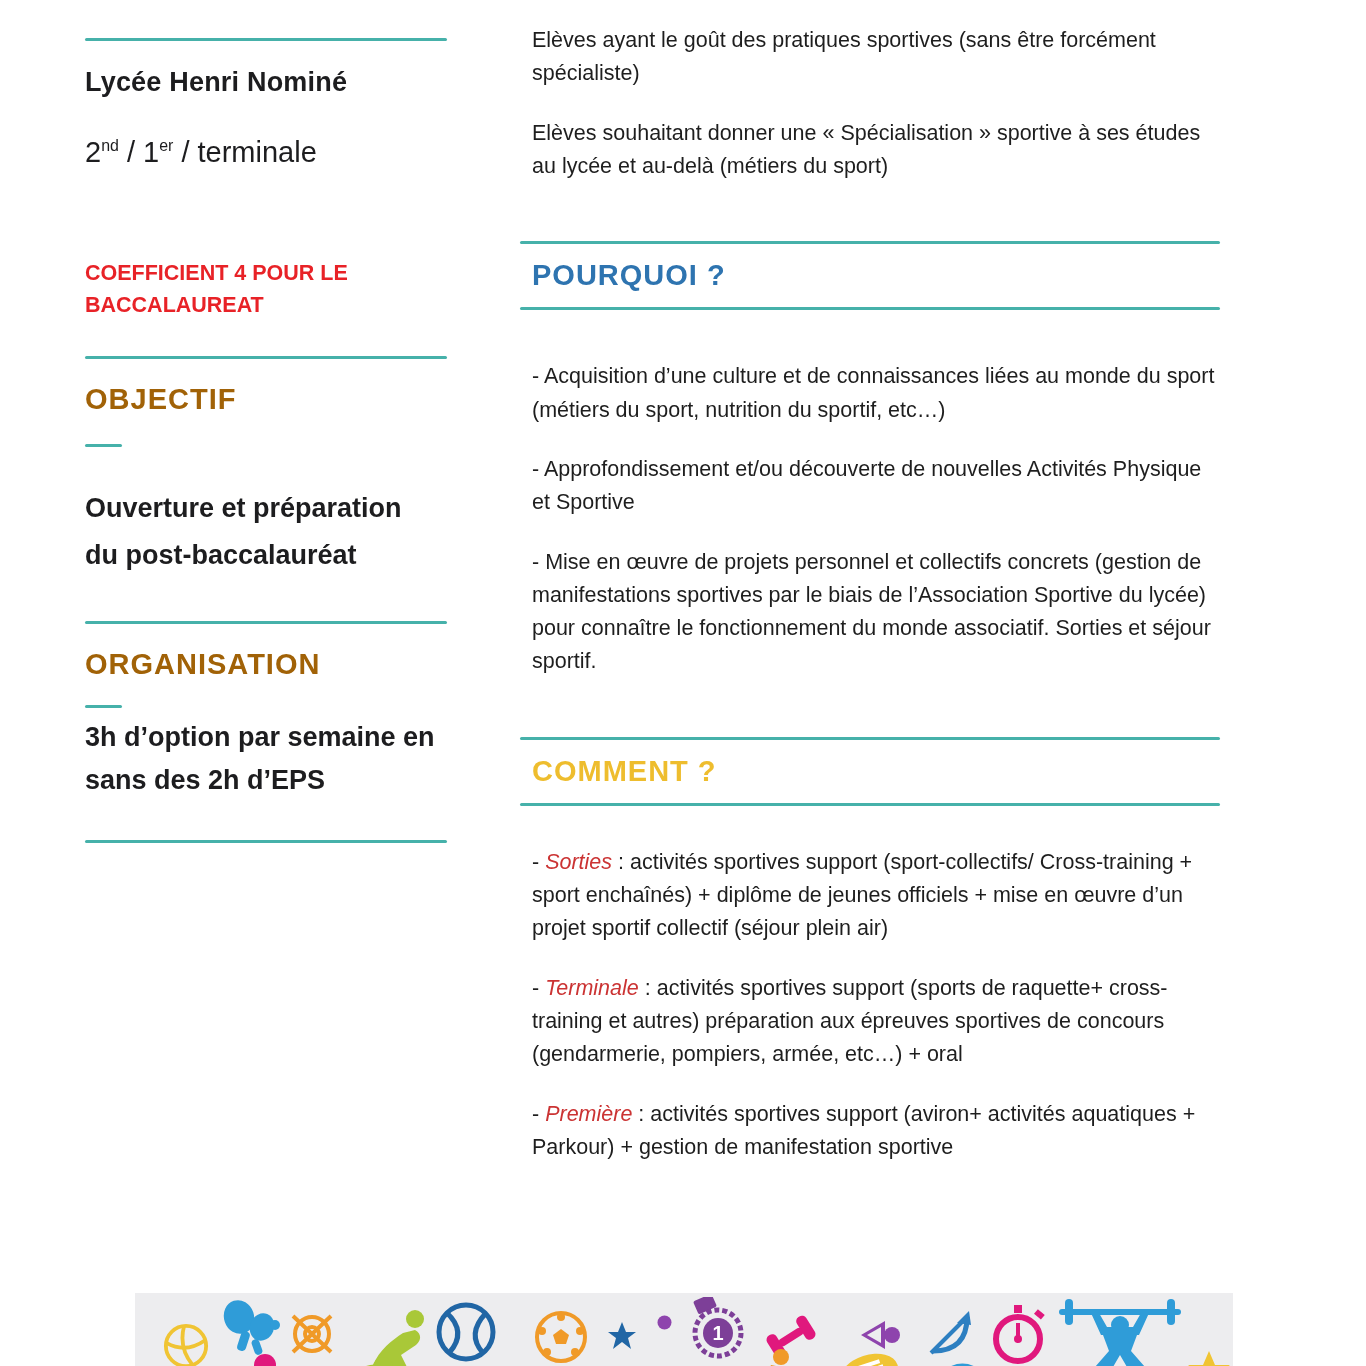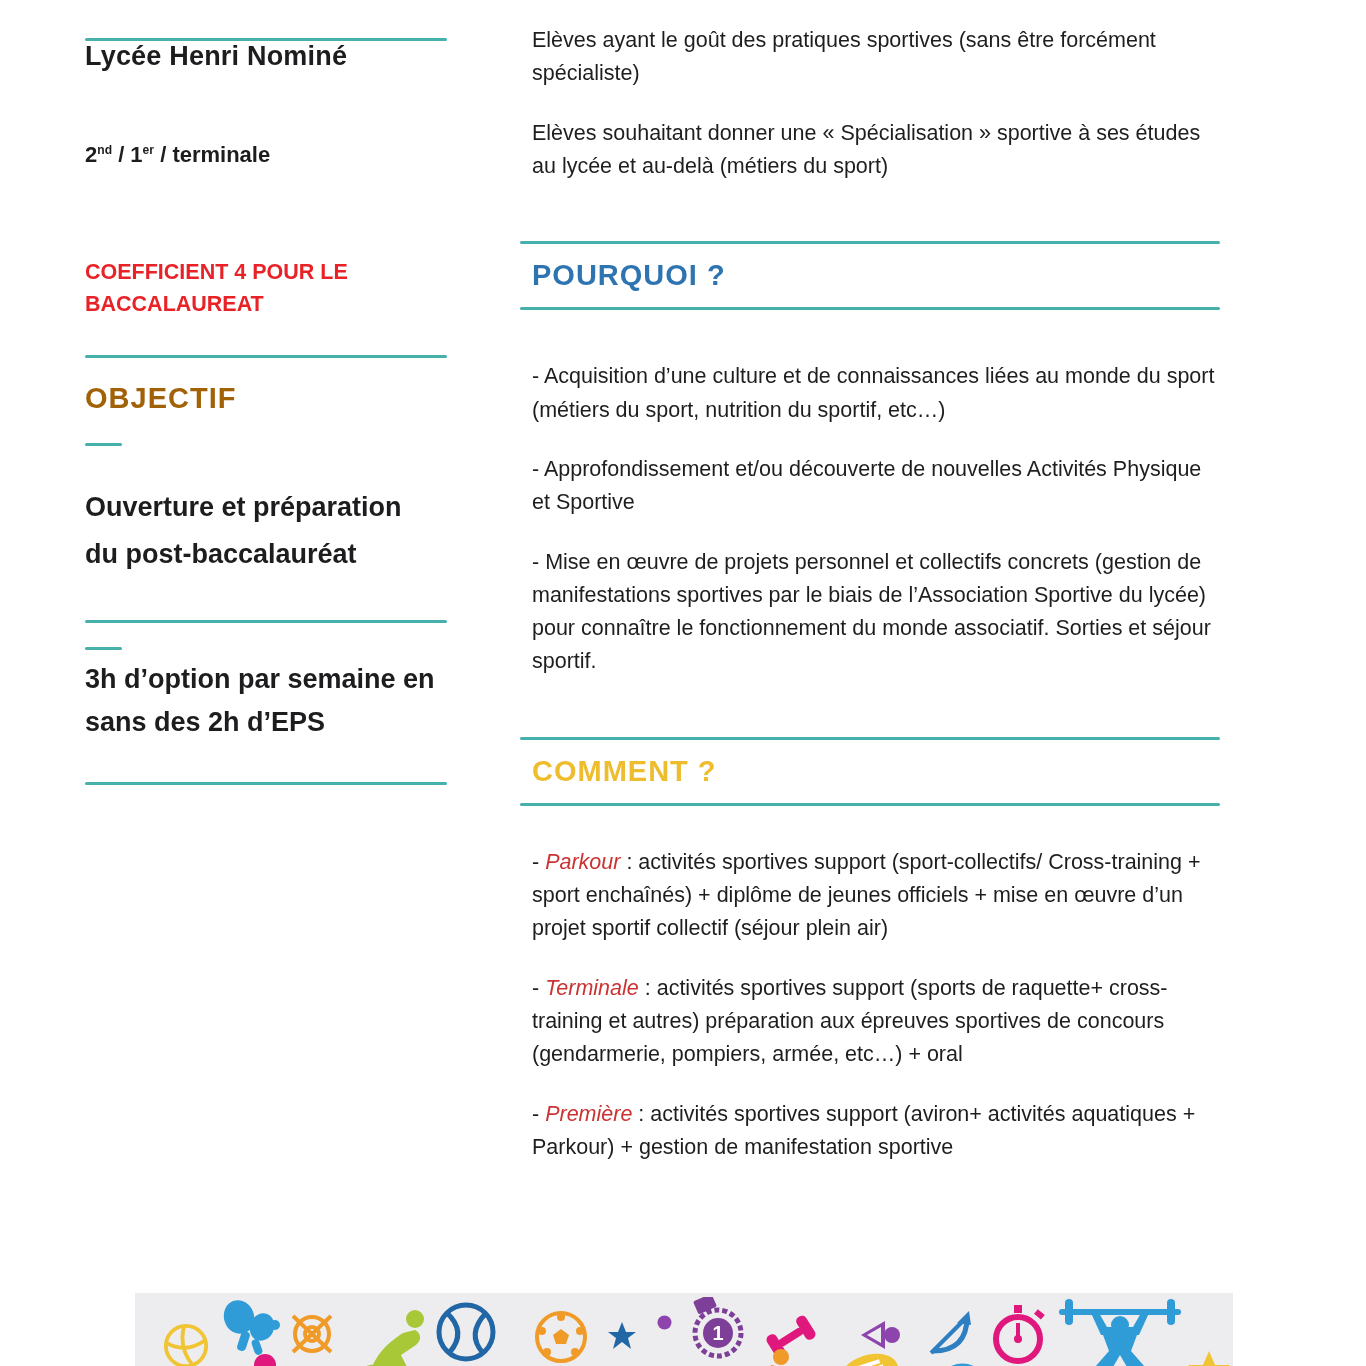--- a/index.html
+++ b/index.html
@@ -7,22 +7,22 @@
     width:1366px;height:1366px;overflow:hidden;background:#ffffff;
     font-family:"Liberation Sans","DejaVu Sans",sans-serif;
     -webkit-font-smoothing:antialiased;
   }
   .page{position:relative;width:1366px;height:1366px;background:#fff;overflow:hidden;}
 
   
   .left-col{position:absolute;left:85px;top:38px;width:362px;color:#1d1d1f;}
   .rule{height:3px;background:#46b1aa;border-radius:2px;}
   .dash{width:37px;height:3px;background:#46b1aa;border-radius:2px;}
-  .school-name{font-size:27px;font-weight:700;letter-spacing:.2px;}
-  .grades{margin-top:70px;font-size:22px;font-weight:700;}
+  .school-name{margin-top:26px;font-size:27px;font-weight:700;letter-spacing:.2px;}
+  .grades{margin-top:38px;font-size:29px;font-weight:400;}
   .grades sup{font-size:.55em;vertical-align:super;line-height:0;}
   .coefficient{margin-top:88px;font-size:21.5px;font-weight:700;line-height:1.5;color:#e82227;}
   .coefficient .num{font-weight:900;}
   .rule-2{margin-top:34px;}
   .section-heading{margin-top:24px;font-size:29px;font-weight:700;letter-spacing:1px;color:#a16207;}
   .dash-1{margin-top:28px;}
   .objectif-text{margin-top:38px;font-size:27px;font-weight:700;line-height:1.75;width:340px;}
   .rule-3{margin-top:42px;}
   .org-heading{margin-top:24px;}
   .dash-2{margin-top:24px;}
@@ -60,20 +60,21 @@
 
     <div class="rule rule-2"></div>
 
     <div class="section-heading">OBJECTIF</div>
     <div class="dash dash-1"></div>
 
     <div class="objectif-text">Ouverture et préparation du post-baccalauréat</div>
 
     <div class="rule rule-3"></div>
 
+    <div class="section-heading org-heading">ORGANISATION</div>
     <div class="dash dash-2"></div>
 
     <div class="org-text">3h d’option par semaine en sans des 2h d’EPS</div>
 
     <div class="rule rule-4"></div>
   </div>
 
   <div class="right-col">
     <p>Elèves ayant le goût des pratiques sportives (sans être forcément spécialiste)</p>
     <p>Elèves souhaitant donner une « Spécialisation » sportive à ses études au lycée et au-delà (métiers du sport)</p>
@@ -90,21 +91,21 @@
       <p>- Mise en œuvre de projets personnel et collectifs concrets (gestion de manifestations sportives par le biais de l’Association Sportive du lycée) pour connaître le fonctionnement du monde associatif. Sorties et séjour sportif.</p>
     </div>
 
     <div class="hblock comment">
       <div class="rule"></div>
       <h2>COMMENT ?</h2>
       <div class="rule"></div>
     </div>
 
     <div class="levels">
-      <p><span>- </span><span class="level-name">Parkour</span><span> : </span><span>activités sportives support (sport-collectifs/ Cross-training + sport enchaînés) + diplôme de jeunes officiels + mise en œuvre d’un projet sportif collectif (séjour plein air)</span></p>
+      <p><span>- </span><span class="level-name">Sorties</span><span> : </span><span>activités sportives support (sport-collectifs/ Cross-training + sport enchaînés) + diplôme de jeunes officiels + mise en œuvre d’un projet sportif collectif (séjour plein air)</span></p>
       <p><span>- </span><span class="level-name">Terminale</span><span> : </span><span>activités sportives support (sports de raquette+ cross-training et autres) préparation aux épreuves sportives de concours (gendarmerie, pompiers, armée, etc…) + oral</span></p>
       <p><span>- </span><span class="level-name">Première</span><span> : </span><span>activités sportives support (aviron+ activités aquatiques + Parkour) + gestion de manifestation sportive</span></p>
     </div>
   </div>
 
   <div class="footer-band">
 
     <span class="icon" style="left:28px;top:30px">
       <svg width="46" height="46" viewBox="0 0 48 48">
           <g fill="none" stroke="#f0c433" stroke-width="4">

